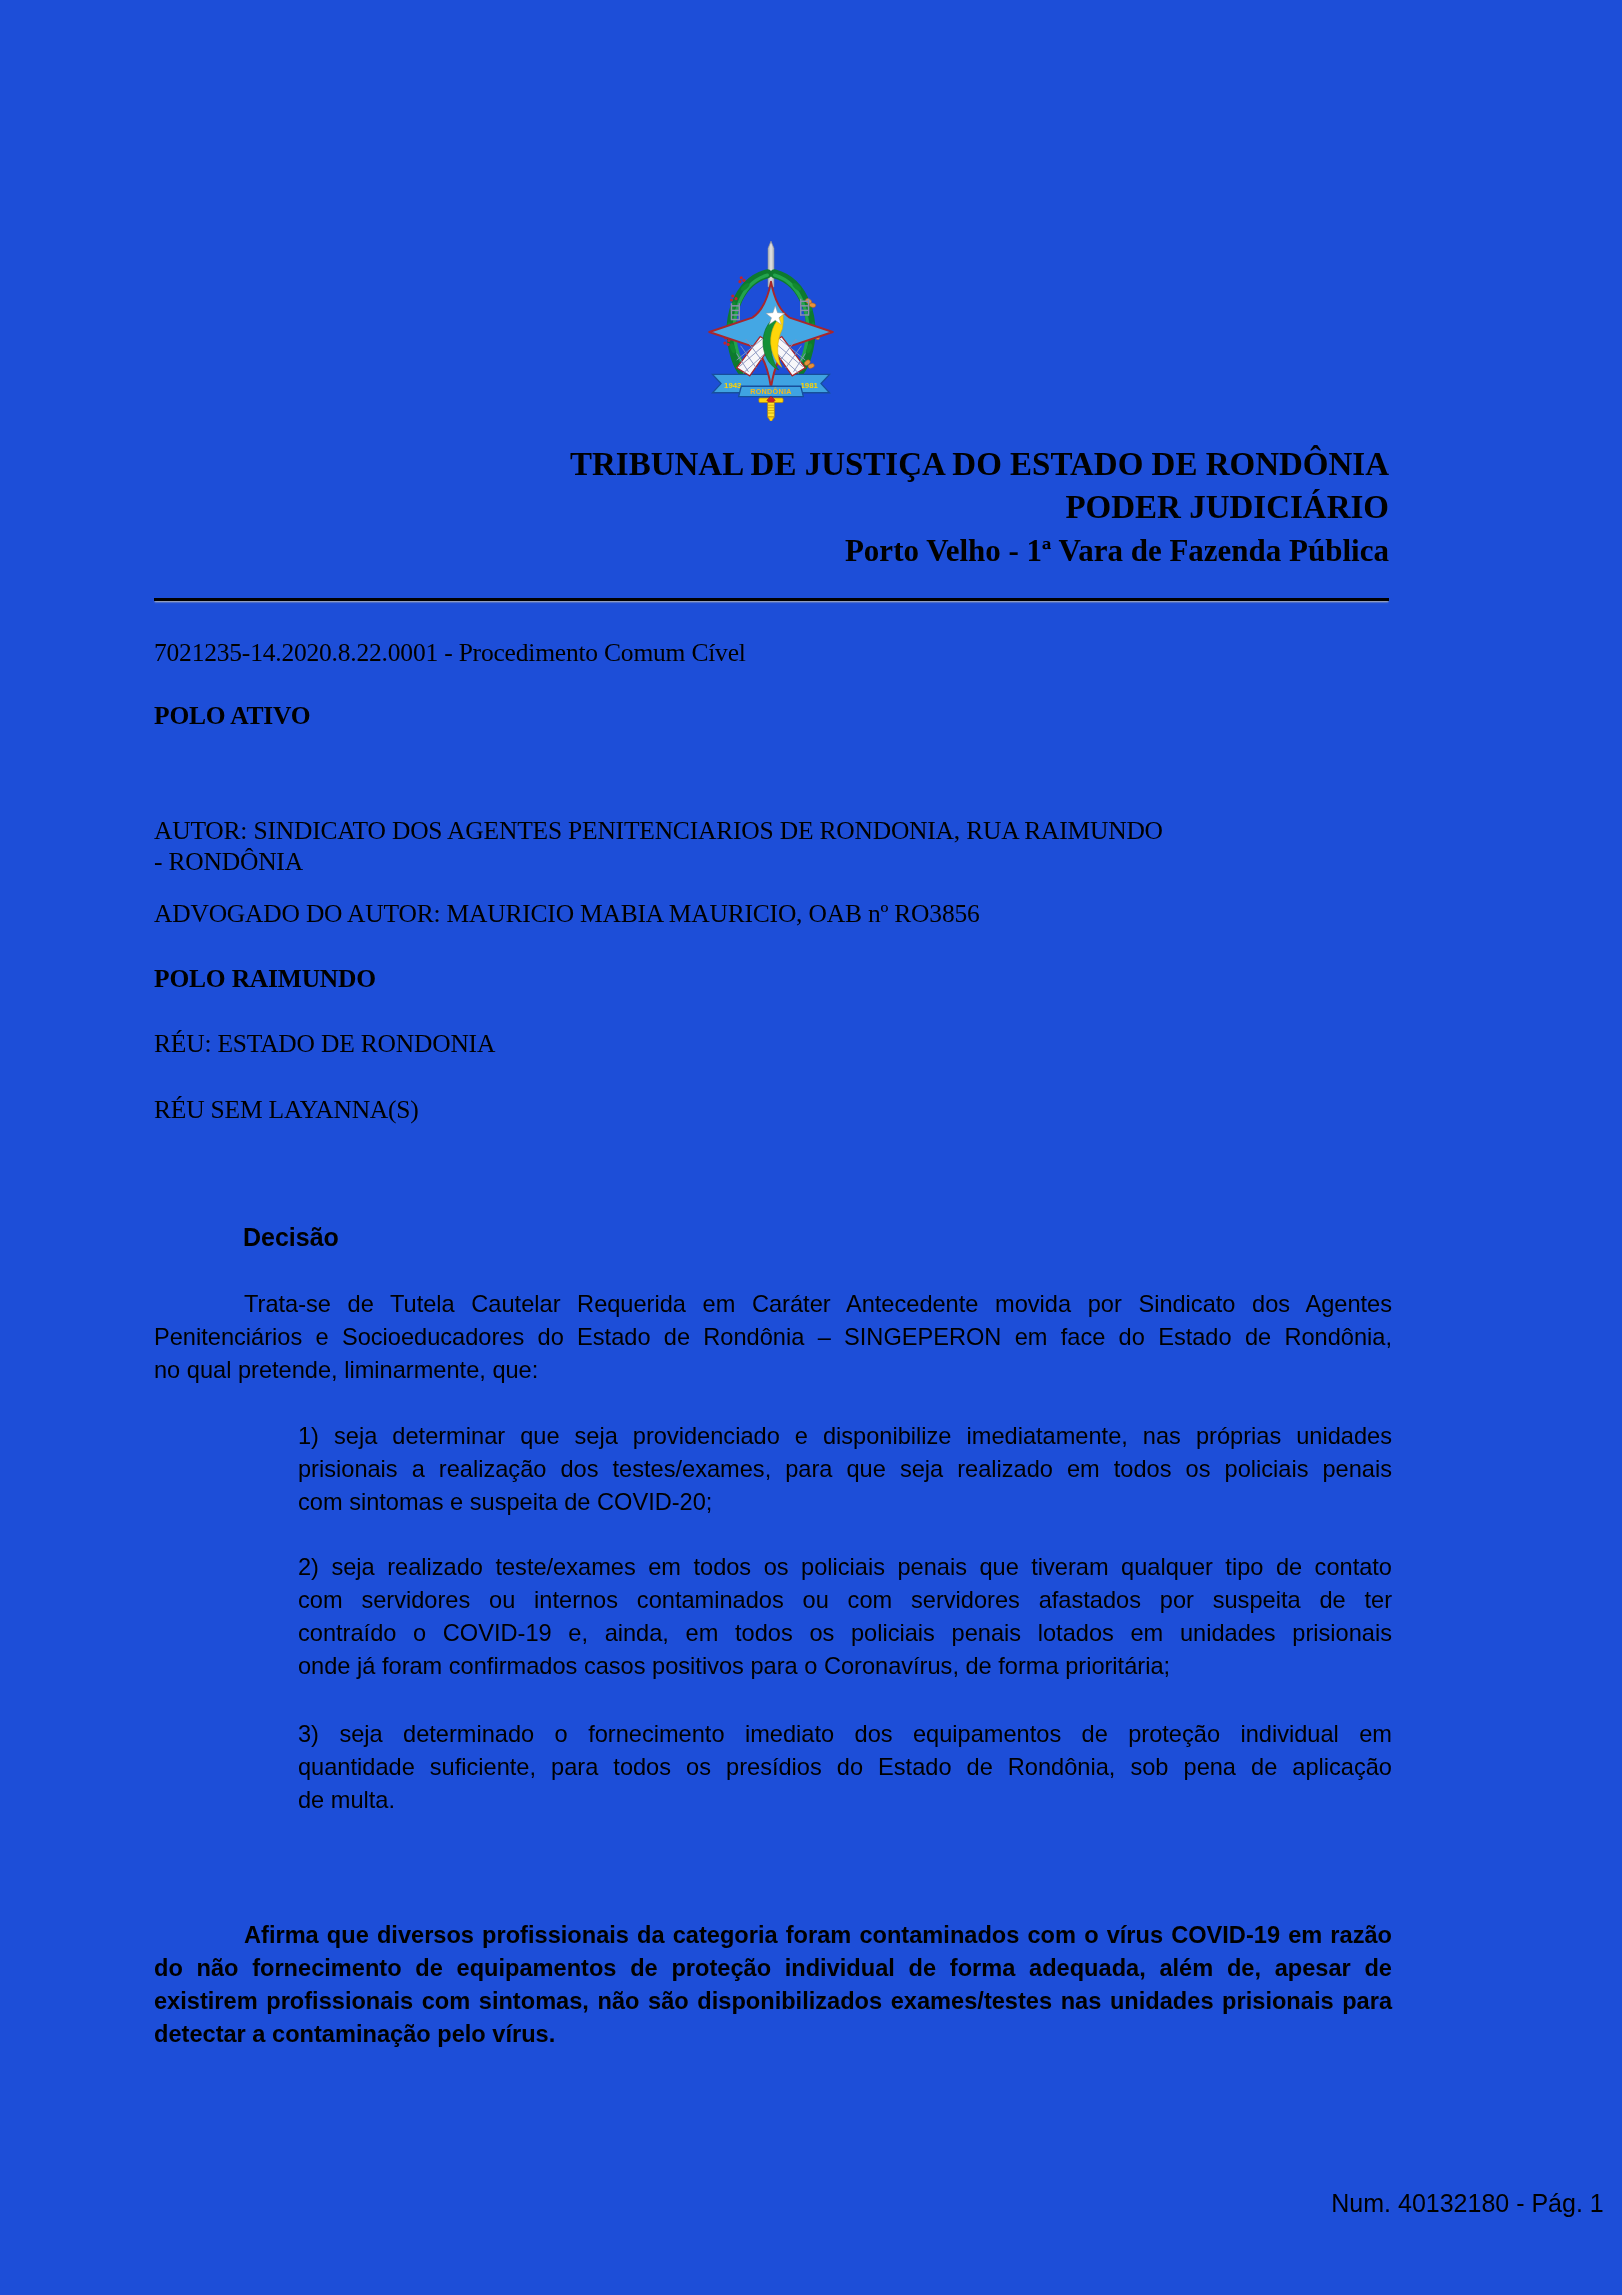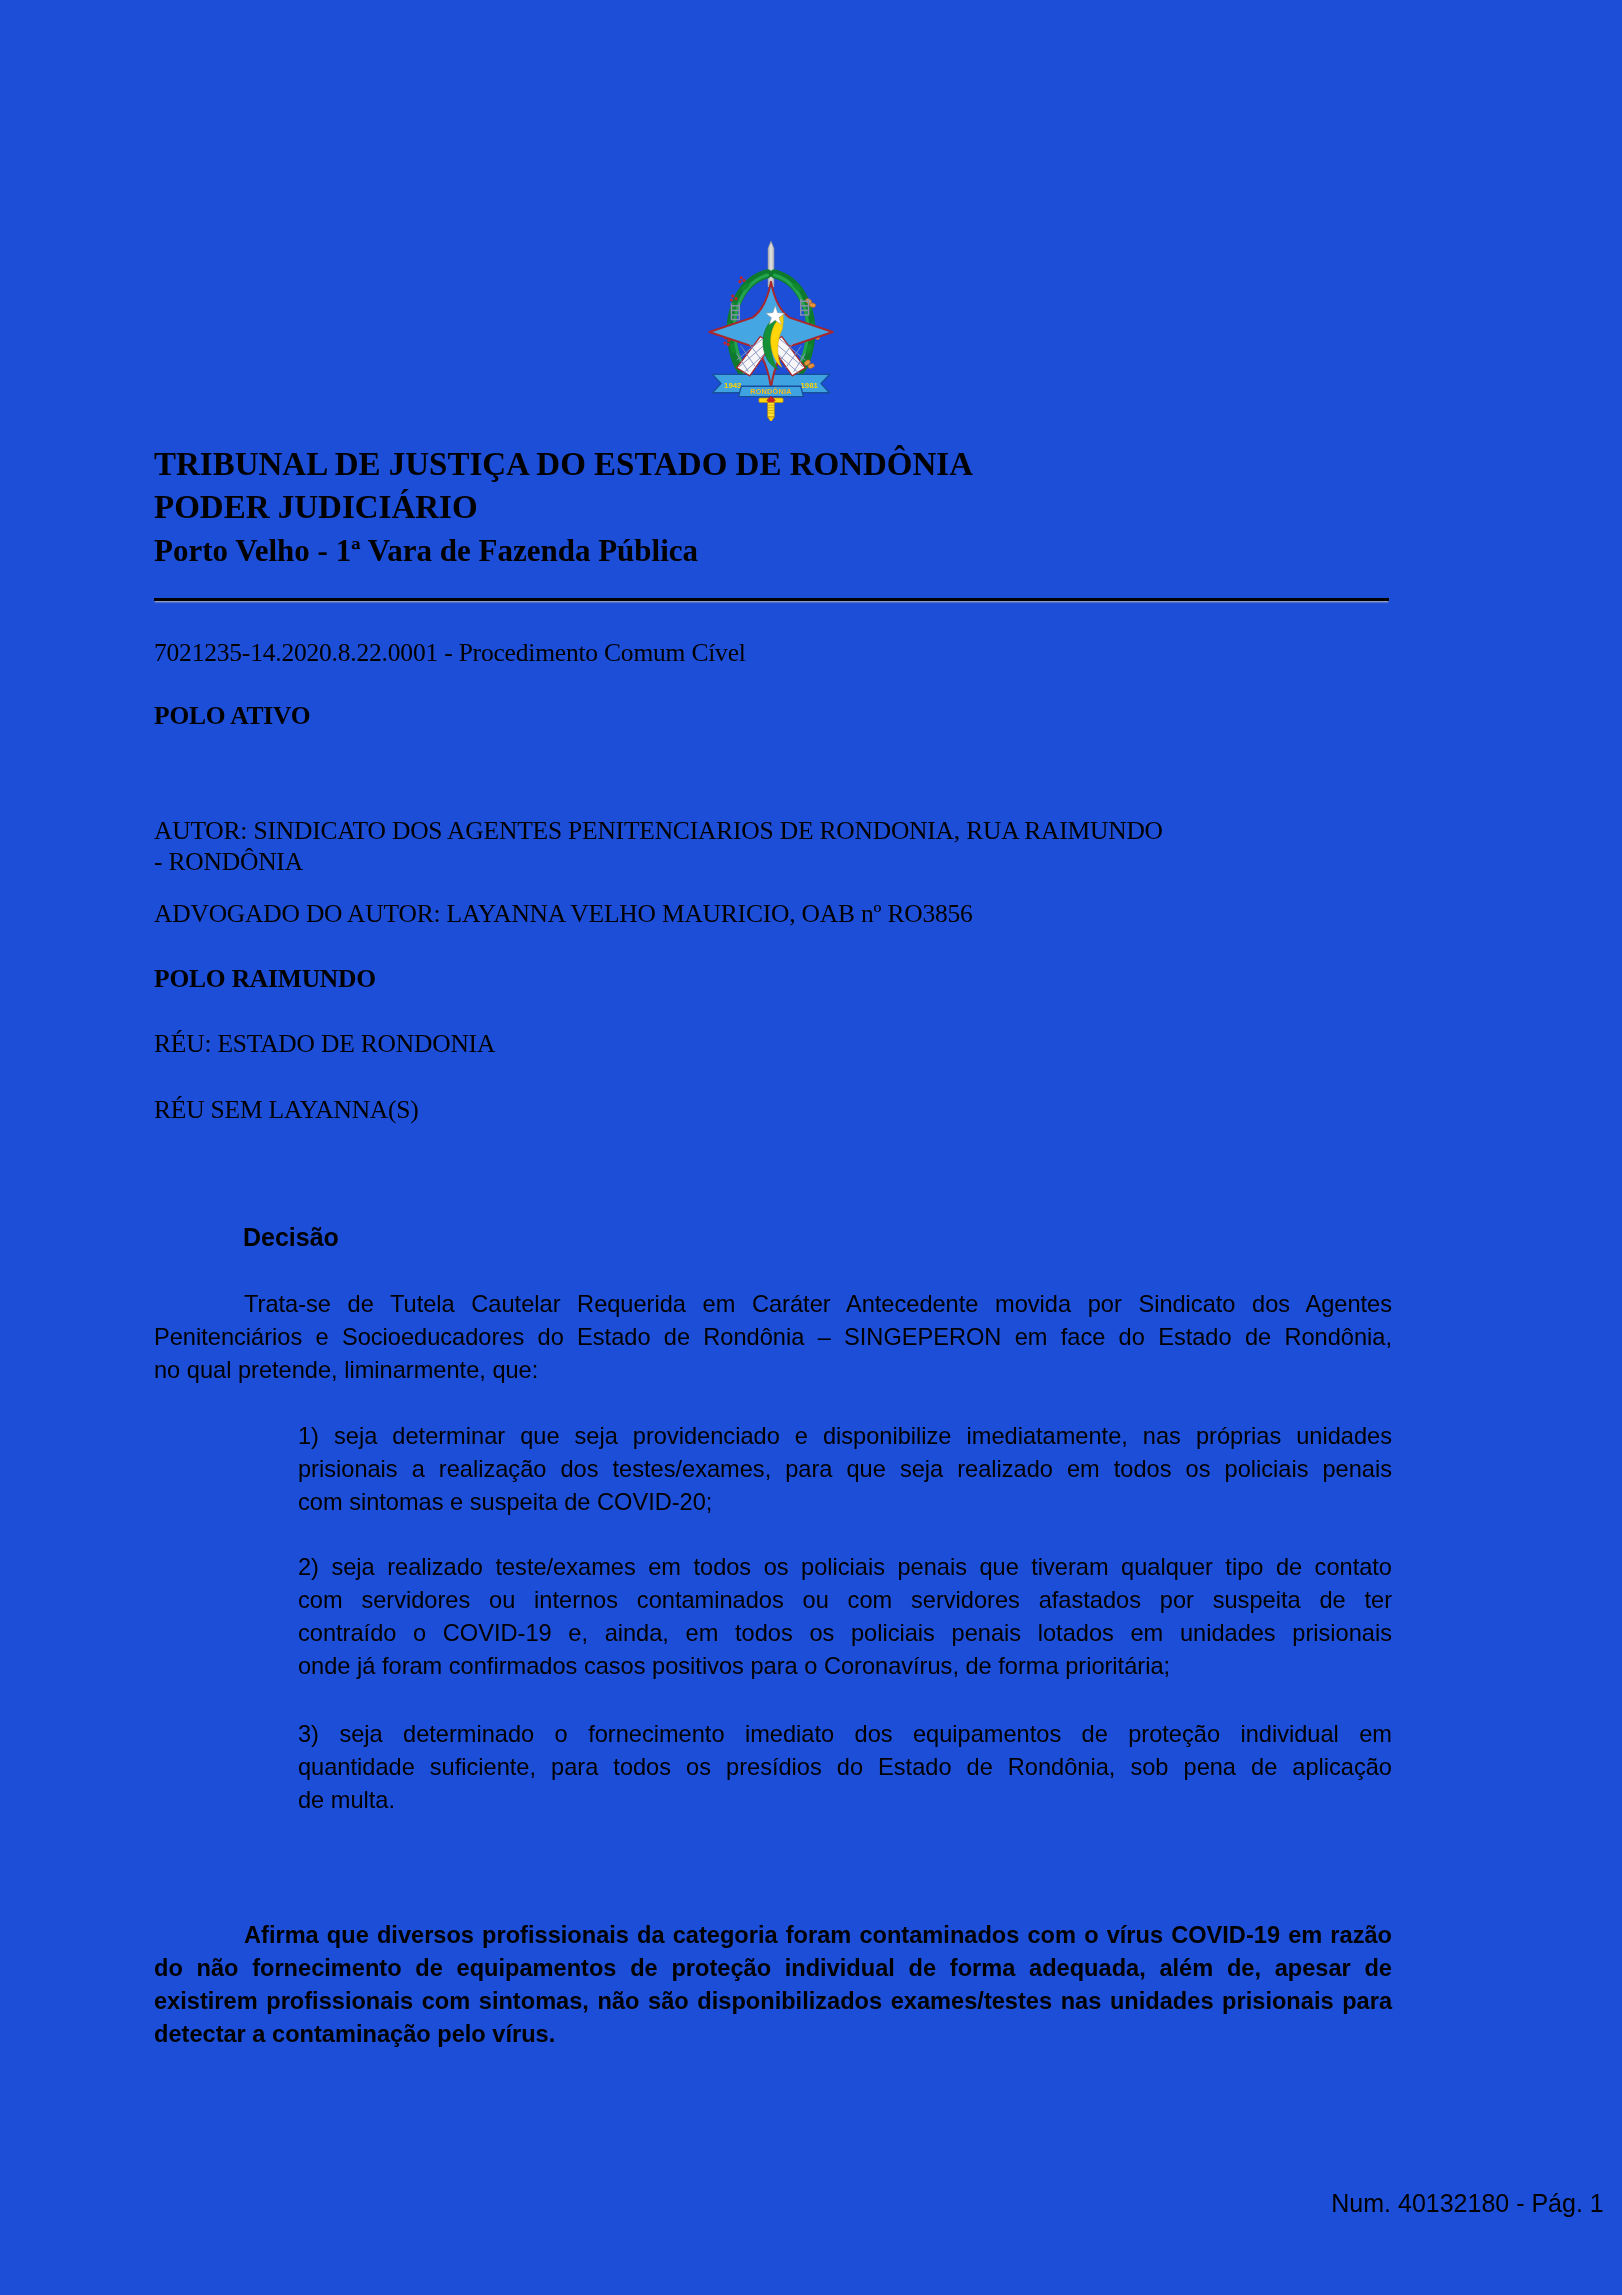--- a/index.html
+++ b/index.html
@@ -12,21 +12,21 @@
     font-family:"Liberation Serif", serif;
     overflow:hidden;
   }
 
   
   .emblem{position:absolute; left:704px; top:241px; width:134px; height:180px;}
 
   
   .header{
     position:absolute; left:154px; top:443px; width:1235px;
-    text-align:left; font-weight:bold;
+    text-align:right; font-weight:bold;
   }
   .hdr1{font-size:33px; line-height:43px;}
   .hdr2{font-size:31px; line-height:43px;}
 
   .rule{
     position:absolute; left:154px; top:598px; width:1235px; height:2.6px;
     background:#000; box-shadow:0 2px 1.3px -0.7px #b5b5b5;
   }
 
   
@@ -192,21 +192,21 @@
   </div>
 
   <div class="rule"></div>
 
   <div class="serif-line" style="top:637px;">7021235-14.2020.8.22.0001 - Procedimento Comum Cível</div>
   <div class="serif-line bold" style="top:700px;">POLO ATIVO</div>
   <div class="serif-line serif-lines" style="top:769px;margin-top:46px;">
       <div class="jline">AUTOR: SINDICATO DOS AGENTES PENITENCIARIOS DE RONDONIA, RUA RAIMUNDO</div>
       <div class="jline last">- RONDÔNIA</div>
     </div>
-  <div class="serif-line" style="top:898px;">ADVOGADO DO AUTOR: LAYANNA VELHO MAURICIO, OAB nº RO3856</div>
+  <div class="serif-line" style="top:898px;">ADVOGADO DO AUTOR: MAURICIO MABIA MAURICIO, OAB nº RO3856</div>
   <div class="serif-line bold" style="top:963px;">POLO RAIMUNDO</div>
   <div class="serif-line" style="top:1028px;">RÉU: ESTADO DE RONDONIA</div>
   <div class="serif-line" style="top:1094px;">RÉU SEM LAYANNA(S)</div>
 
   <div class="decision-heading sans">Decisão</div>
 
   <div class="para sans indent-first" style="top:1288px;">
       <div class="jline">Trata-se de Tutela Cautelar Requerida em Caráter Antecedente movida por Sindicato dos Agentes</div>
       <div class="jline">Penitenciários e Socioeducadores do Estado de Rondônia – SINGEPERON em face do Estado de Rondônia,</div>
       <div class="jline last">no qual pretende, liminarmente, que:</div>

